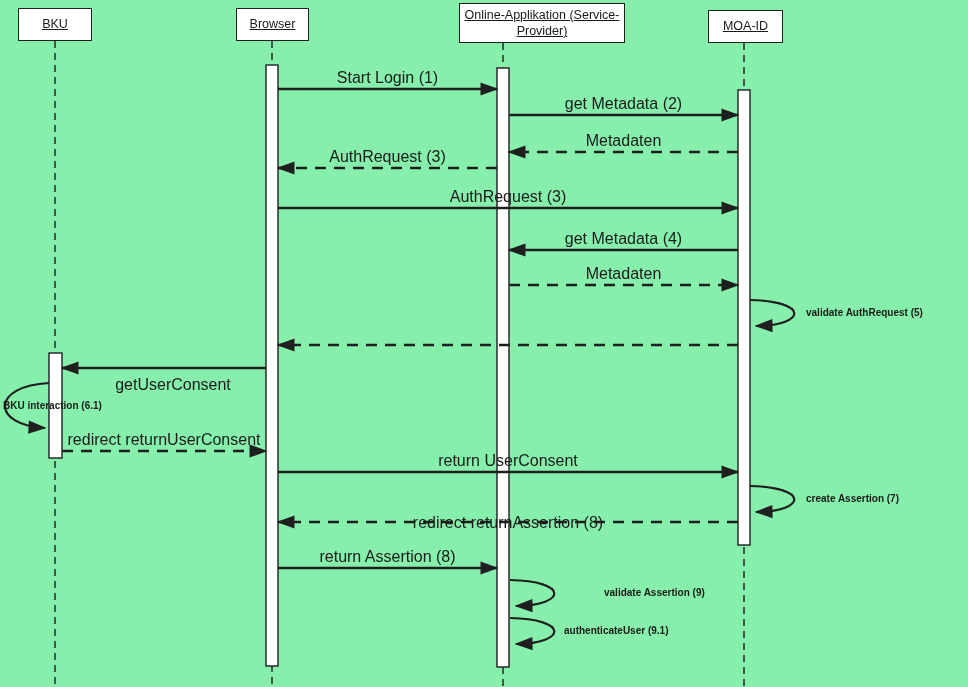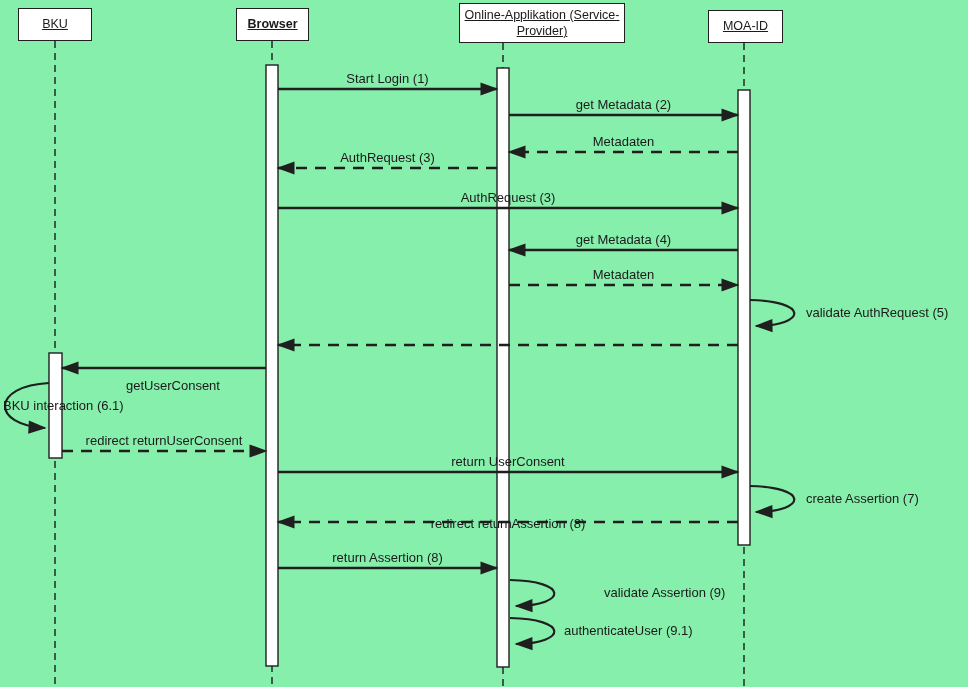--- a/index.html
+++ b/index.html
@@ -8,26 +8,26 @@
     font-family:"Liberation Sans",sans-serif;color:#1a1a1a;
   }
   #diagram-svg{position:absolute;left:0;top:0;}
   .participant-box{
     position:absolute;box-sizing:border-box;border:1.6px solid #1f1f1f;background:#ffffff;
     display:flex;align-items:center;justify-content:center;text-align:center;
     font-size:12.5px;line-height:1.3;text-decoration:underline;white-space:pre-line;
     z-index:3;
   }
   .msg-label{
-    position:absolute;font-size:13px;white-space:nowrap;transform:translate(-50%,-100%);
+    position:absolute;font-size:16px;white-space:nowrap;transform:translate(-50%,-100%);
     z-index:4;line-height:1.15;
   }
   .self-label{
-    position:absolute;font-size:13px;white-space:nowrap;transform:translate(0,-50%);
-    z-index:4;line-height:1.15;
+    position:absolute;font-size:10px;white-space:nowrap;transform:translate(0,-50%);
+    z-index:4;line-height:1.15;font-weight:bold;
   }
   .lifeline{stroke:#1f1f1f;stroke-width:1.4;stroke-dasharray:7 5;fill:none;}
   .activation{fill:#ffffff;stroke:#1f1f1f;stroke-width:1.4;}
   .msg-solid{stroke:#1f1f1f;stroke-width:2.4;fill:none;}
   .msg-dashed{stroke:#1f1f1f;stroke-width:2.6;stroke-dasharray:11 8;fill:none;}
   .self-loop{stroke:#1f1f1f;stroke-width:2.2;fill:none;}
 </style>
 </head>
 <body>
 
@@ -65,21 +65,21 @@
         <line class="msg-dashed" x1="738" y1="522" x2="278" y2="522" marker-end="url(#arrow)"></line>
         <line class="msg-solid" x1="278" y1="568" x2="497" y2="568" marker-end="url(#arrow)"></line>
         <path class="self-loop" d="M 750 300 C 808 301, 808 325, 756 326" marker-end="url(#arrow)"></path>
         <path class="self-loop" d="M 49 383 C -9 386, -9 425, 45 428" marker-end="url(#arrow)"></path>
         <path class="self-loop" d="M 750 486 C 808 487, 808 511, 756 512" marker-end="url(#arrow)"></path>
         <path class="self-loop" d="M 510 580 C 568 581, 568 605, 516 606" marker-end="url(#arrow)"></path>
         <path class="self-loop" d="M 510 618 C 568 619, 568 643, 516 644" marker-end="url(#arrow)"></path>
       </g>
   </svg>
 <div class="participant-box" style="left: 18px; top: 8px; width: 74px; height: 33px;">BKU</div>
-    <div class="participant-box" style="left: 236px; top: 8px; width: 73px; height: 33px; font-weight: bold;">Browser</div>
+    <div class="participant-box" style="left: 236px; top: 8px; width: 73px; height: 33px;">Browser</div>
     <div class="participant-box" style="left: 421px; top: 3px; width: 166px; height: 40px; margin-left: 38px;">Online-Applikation (Service-
 Provider)</div>
     <div class="participant-box" style="left: 708px; top: 10px; width: 75px; height: 33px;">MOA-ID</div>
     <div class="msg-label" style="left: 387.5px; top: 87px;">Start Login (1)</div>
     <div class="msg-label" style="left: 623.5px; top: 113px;">get Metadata (2)</div>
     <div class="msg-label" style="left: 623.5px; top: 150px;">Metadaten</div>
     <div class="msg-label" style="left: 387.5px; top: 166px;">AuthRequest (3)</div>
     <div class="msg-label" style="left: 508px; top: 206px;">AuthRequest (3)</div>
     <div class="msg-label" style="left: 623.5px; top: 248px;">get Metadata (4)</div>
     <div class="msg-label" style="left: 623.5px; top: 283px;">Metadaten</div>

